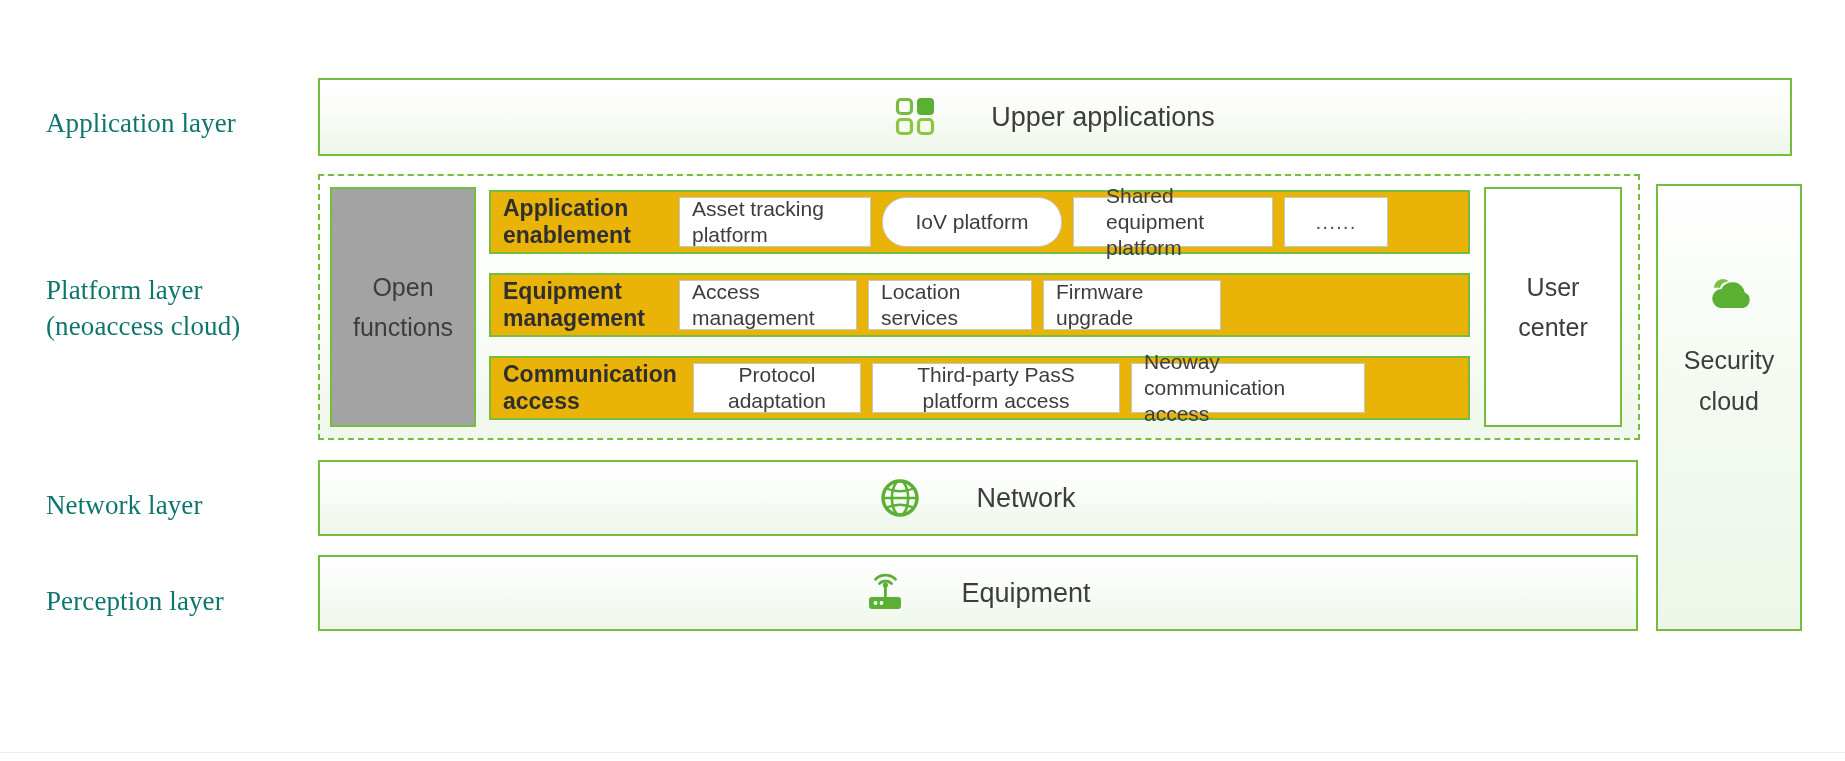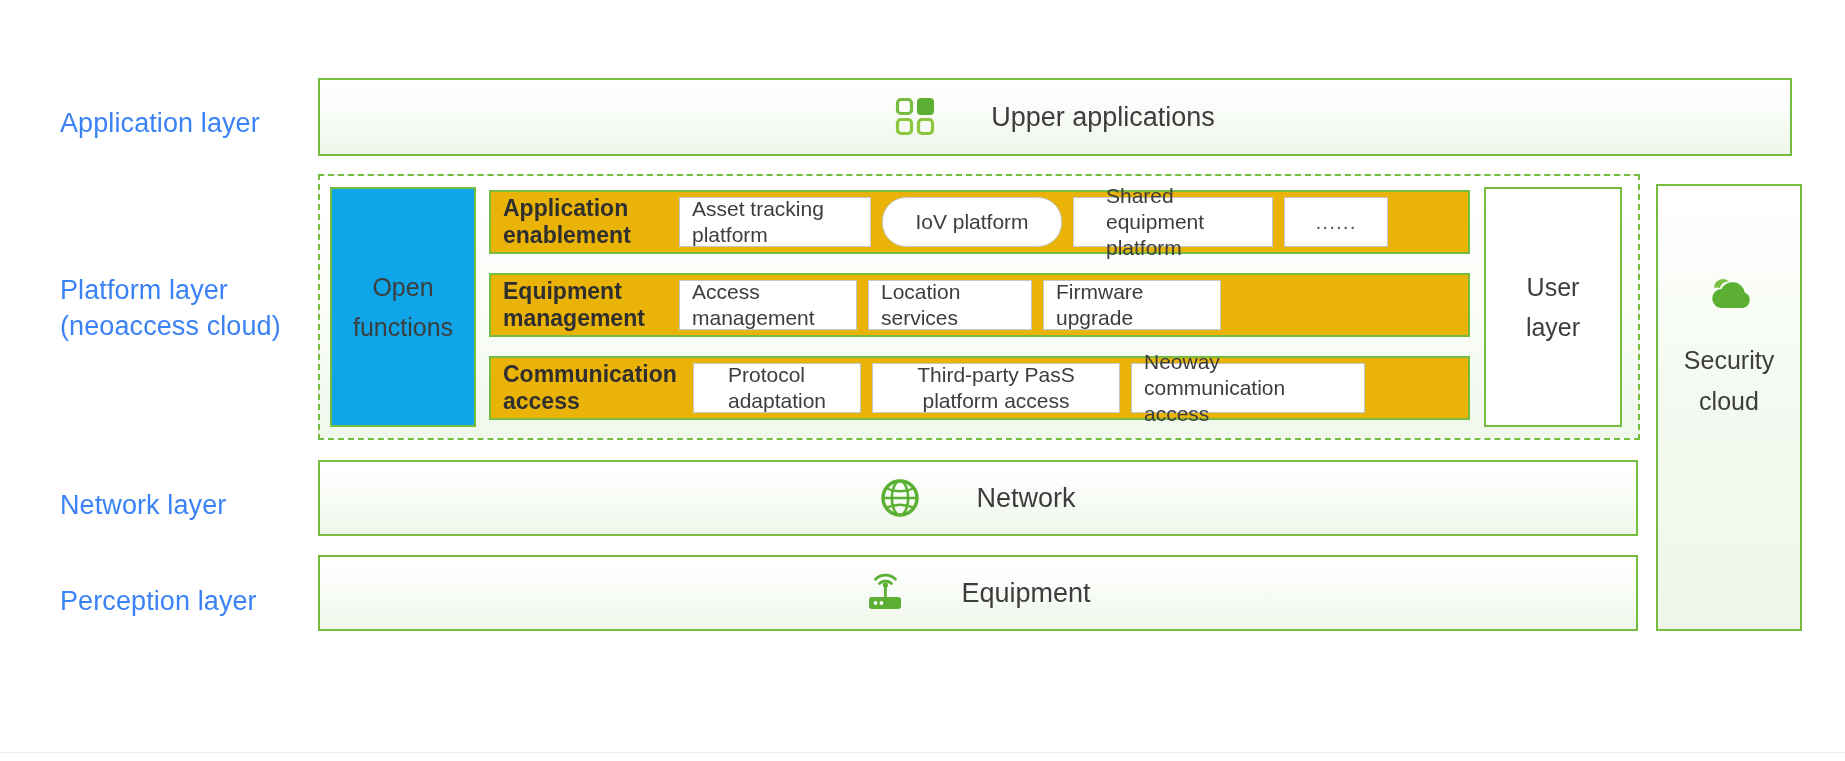--- a/index.html
+++ b/index.html
@@ -19,26 +19,27 @@
   .diagram {
     position: absolute;
     left: 0; top: 0;
     width: 1845px;
     height: 761px;
   }
 
   
   .layer-label {
     position: absolute;
-    left: 60px;
+    left: 46px;
     width: 270px;
     font-size: 27px;
-    color: #3b82f6;
+    color: #0f766e;
     line-height: 1.34;
     letter-spacing: .1px;
+    font-family: Liberation Serif, serif;
   }
   #lbl-application { top: 105px; }
   #lbl-platform    { top: 272px; }
   #lbl-network     { top: 487px; }
   #lbl-perception  { top: 583px; }
 
   
   .green-bar {
     position: absolute;
     box-sizing: border-box;
@@ -84,21 +85,21 @@
 
   
   #open-functions {
     position: absolute;
     left: 330px;
     top: 187px;
     width: 146px;
     height: 240px;
     box-sizing: border-box;
     border: 2px solid #76bc3f;
-    background: #0ea5e9;
+    background: #a3a3a3;
     display: flex;
     align-items: center;
     justify-content: center;
     text-align: center;
     font-size: 25px;
     color: #3d3d3d;
     line-height: 1.62;
   }
 
   
@@ -201,21 +202,21 @@
 
   
   .w-asset   { width: 192px; }
   .w-iov     { width: 180px; justify-content:center;border-radius:24px; }
   .w-shared  { width: 200px; padding-left: 32px; }
   .w-dots    { width: 104px; justify-content:center; }
   .w-access  { width: 178px; }
   .w-object  { width: 178px; justify-content:center; }
   .w-locsvc  { width: 164px; justify-content:center; }
   .w-firm    { width: 178px; }
-  .w-proto   { width: 168px; justify-content:center; }
+  .w-proto   { width: 168px; justify-content:center; text-align:center; }
   .w-third   { width: 248px; justify-content:center; text-align:center; }
   .w-neoway  { width: 234px; }
 
   .dots {
     letter-spacing: 1px;
     color: #555;
   }
 
   
   #bottom-rule {
@@ -294,21 +295,21 @@
 adaptation</div>
       <div class="chip w-third">Third-party PasS
 platform access</div>
       <div class="chip w-neoway">Neoway
 communication access</div>
     </div>
   </div>
 
   <div id="user-center">
     <span style="white-space:pre-line">User
-layer</span>
+center</span>
   </div>
 
   <div class="green-bar" id="bar-network">
     <div class="bar-inner">
       <svg class="bar-icon" viewBox="0 0 40 40">
         <circle cx="20" cy="20" r="17" fill="none" stroke="#5bb033" stroke-width="3.4"></circle>
         <ellipse cx="20" cy="20" rx="8.2" ry="17" fill="none" stroke="#5bb033" stroke-width="2.6"></ellipse>
         <line x1="3" y1="20" x2="37" y2="20" stroke="#5bb033" stroke-width="2.6"></line>
         <path d="M6.5 10.5 q13.5 5.5 27 0" fill="none" stroke="#5bb033" stroke-width="2.4"></path>
         <path d="M6.5 29.5 q13.5 -5.5 27 0" fill="none" stroke="#5bb033" stroke-width="2.4"></path>

